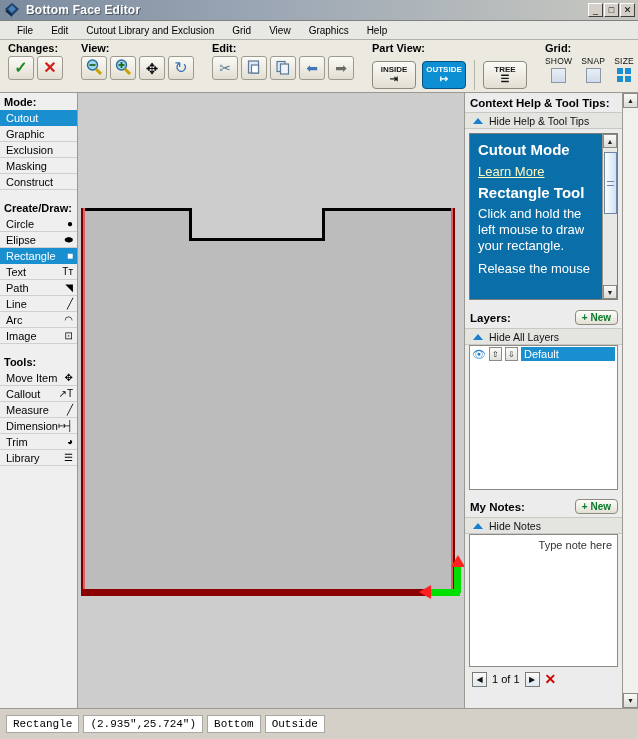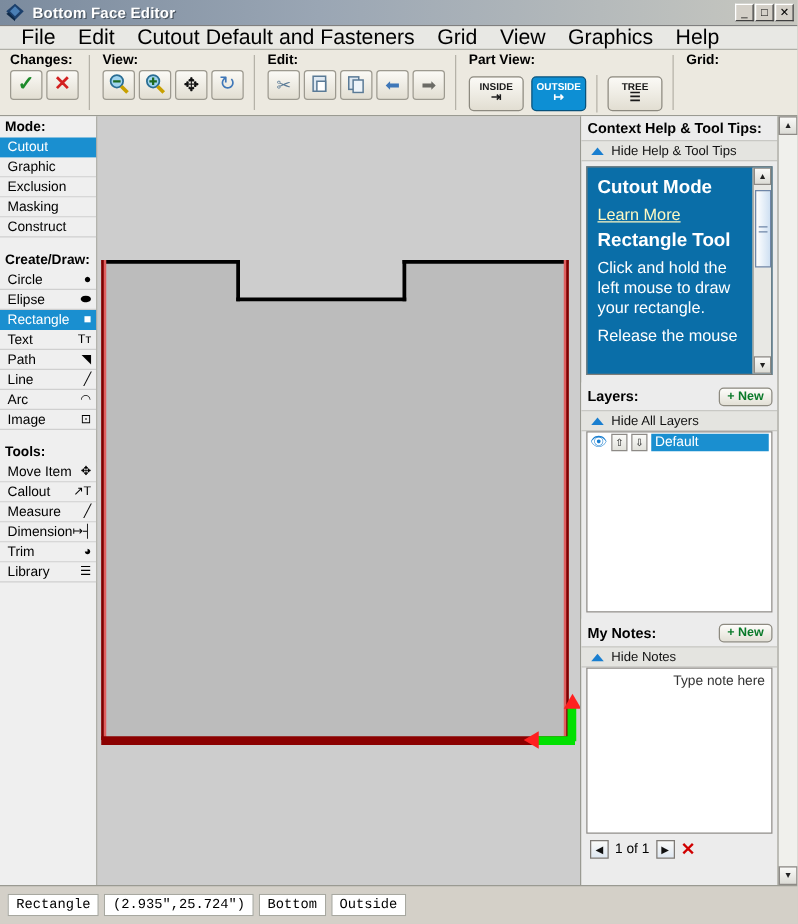--- a/index.html
+++ b/index.html
@@ -34,21 +34,21 @@
     font-size: 9px; color: #000; line-height: 1; cursor: default;
   }
 
   
   .menubar {
     position: absolute; left: 0; top: 21px; width: 638px; height: 19px;
     background: #e8e8e4; border-bottom: 1px solid #b0b0a8;
     display: flex; align-items: center; padding-left: 8px; gap: 0px;
   }
   .menu-item {
-    padding: 2px 9px; font-size: 17px; color: #000; cursor: default; white-space: nowrap;
+    padding: 2px 9px; font-size: 10px; color: #000; cursor: default; white-space: nowrap;
   }
 
   
   .toolbar {
     position: absolute; left: 0; top: 40px; width: 638px; height: 53px;
     background: #ece9e0;
     border-bottom: 1px solid #9a9a92;
     display: flex; align-items: center;
   }
   .tb-group { display: flex; flex-direction: column; padding: 2px 6px 0 8px; height: 100%; }
@@ -267,21 +267,21 @@
     <div class="title-btns">
       <div class="tbtn">_</div>
       <div class="tbtn">□</div>
       <div class="tbtn">✕</div>
     </div>
   </div>
 
   <div class="menubar">
     <div class="menu-item">File</div>
     <div class="menu-item">Edit</div>
-    <div class="menu-item">Cutout Default and Fasteners</div>
+    <div class="menu-item">Cutout Library and Exclusion</div>
     <div class="menu-item">Grid</div>
     <div class="menu-item">View</div>
     <div class="menu-item">Graphics</div>
     <div class="menu-item">Help</div>
   </div>
 
   <div class="toolbar">
 
     <div class="tb-group">
       <div class="tb-label">Changes:</div>
@@ -379,20 +379,39 @@
           <span>TREE</span>
           <span class="pv-glyph">☰</span>
         </div>
       </div>
     </div>
 
     <div class="tb-sep"></div>
 
     <div class="tb-group">
       <div class="tb-label">Grid:</div>
+      <div class="grid-cols">
+        <div class="grid-col">
+          <div class="grid-col-lab">SHOW</div>
+          <div class="gridchk"></div>
+        </div>
+        <div class="grid-col">
+          <div class="grid-col-lab">SNAP</div>
+          <div class="gridchk"></div>
+        </div>
+        <div class="grid-col">
+          <div class="grid-col-lab">SIZE</div>
+          <div class="sizeicon">
+              <i></i>
+              <i></i>
+              <i></i>
+              <i></i>
+            </div>
+        </div>
+      </div>
     </div>
 
   </div>
 
   <div class="leftpanel">
 
     <div class="lp-head">Mode:</div>
     <div class="lp-item sel">
       <span>Cutout</span>
     </div>

